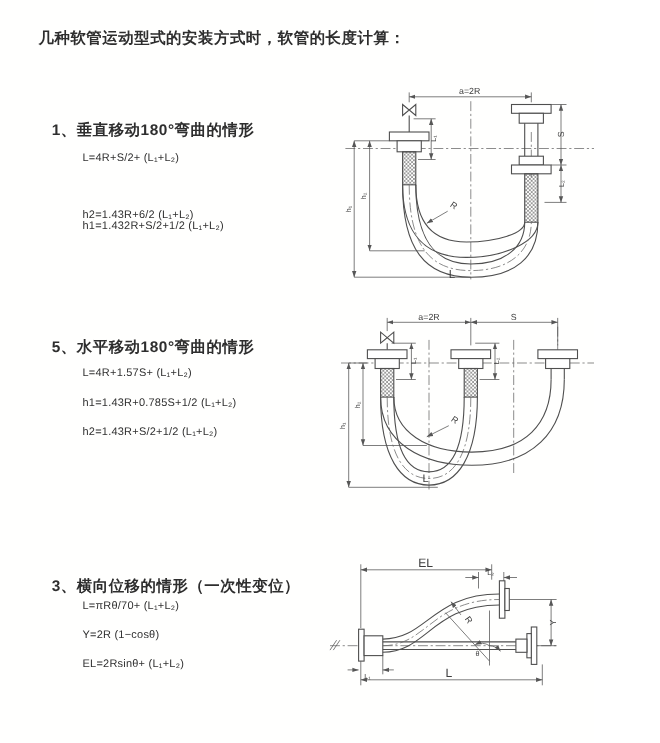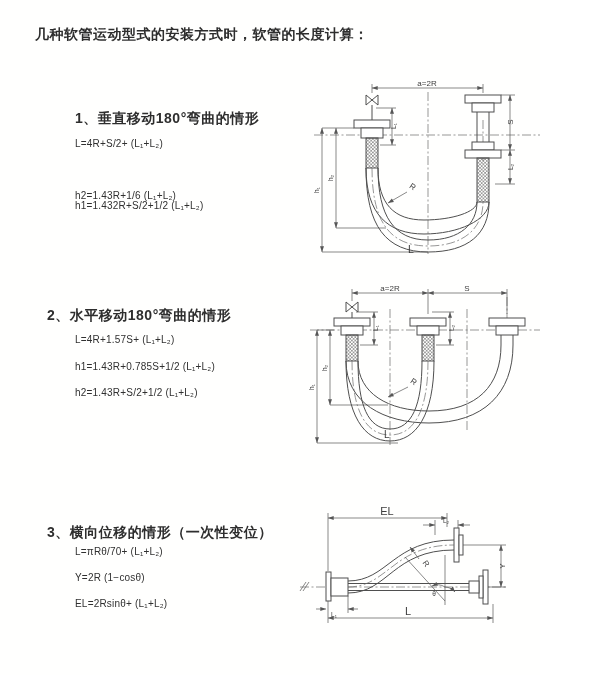--- a/index.html
+++ b/index.html
@@ -20,24 +20,24 @@
   .lbl-s{font-size:6.5px;}
   .lbl-b{font-size:11px;}
 </style>
 </head>
 <body>
 
 <div class="page">
 
   <div class="doc-title">几种软管运动型式的安装方式时，软管的长度计算：</div>
 
-  <div class="sec-heading" style="left:47px;top:110px;margin-left:28px;">1、垂直移动180°弯曲的情形</div>
+  <div class="sec-heading" style="left:47px;top:110px;">1、垂直移动180°弯曲的情形</div>
   <div class="formula" style="left:75px;top:138px;">L=4R+S/2+ (L₁+L₂)</div>
   <div class="formula" style="left:75px;top:164px;margin-top:36px;">h1=1.432R+S/2+1/2 (L₁+L₂)</div>
-  <div class="formula" style="left:75px;top:190px;">h2=1.43R+1/6 (L₁+L₂)</div>
+  <div class="formula" style="left:75px;top:190px;">h2=1.43R+6/2 (L₁+L₂)</div>
 
   <svg style="left:310px;top:76px;" width="272" height="184" viewBox="0 0 272 184">
     <defs>
       <marker id="d1ar" viewBox="0 0 10 10" refX="9" refY="5" markerWidth="9" markerHeight="9" orient="auto-start-reverse">
         <path d="M0,1.8 L9,5 L0,8.2 z" fill="#565656"></path>
       </marker>
       <pattern id="d1h" width="3.4" height="3.4" patternUnits="userSpaceOnUse">
         <line x1="0" y1="0" x2="3.4" y2="3.4" stroke="#6d6d6d" stroke-width=".6"></line>
         <line x1="3.4" y1="0" x2="0" y2="3.4" stroke="#6d6d6d" stroke-width=".6"></line>
       </pattern>
@@ -114,21 +114,21 @@
     </g>
 
     <g>
       <line class="dim" x1="97" y1="116" x2="78" y2="127" marker-end="url(#d1ar)"></line>
       <text class="lbl" transform="rotate(35 101 113)" x="101" y="113" text-anchor="middle">R</text>
     </g>
 
     <text x="98" y="177" font-size="10.5">L</text>
   </svg>
 
-  <div class="sec-heading" style="left:47px;top:307px;">2、水平移动180°弯曲的情形</div>
+  <div class="sec-heading" style="left:47px;top:307px;">5、水平移动180°弯曲的情形</div>
   <div class="formula" style="left:75px;top:334px;">L=4R+1.57S+ (L₁+L₂)</div>
   <div class="formula" style="left:75px;top:361px;">h1=1.43R+0.785S+1/2 (L₁+L₂)</div>
   <div class="formula" style="left:75px;top:387px;">h2=1.43R+S/2+1/2 (L₁+L₂)</div>
 
   <svg style="left:306px;top:281px;" width="292" height="176" viewBox="0 0 292 176">
     <defs>
       <marker id="d2ar" viewBox="0 0 10 10" refX="9" refY="5" markerWidth="9" markerHeight="9" orient="auto-start-reverse">
         <path d="M0,1.8 L9,5 L0,8.2 z" fill="#565656"></path>
       </marker>
       <pattern id="d2h" width="3.4" height="3.4" patternUnits="userSpaceOnUse">

